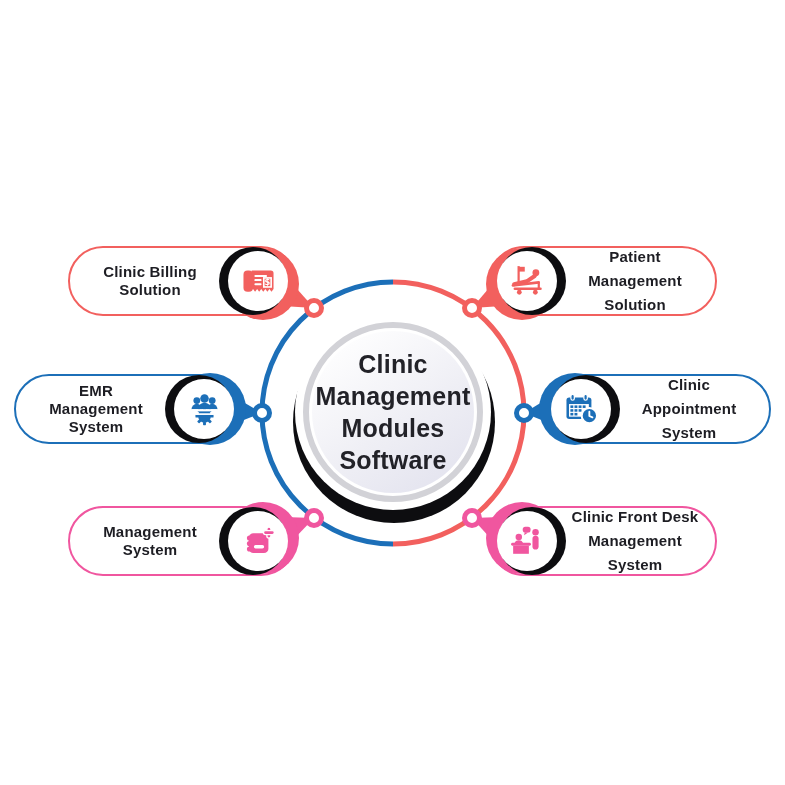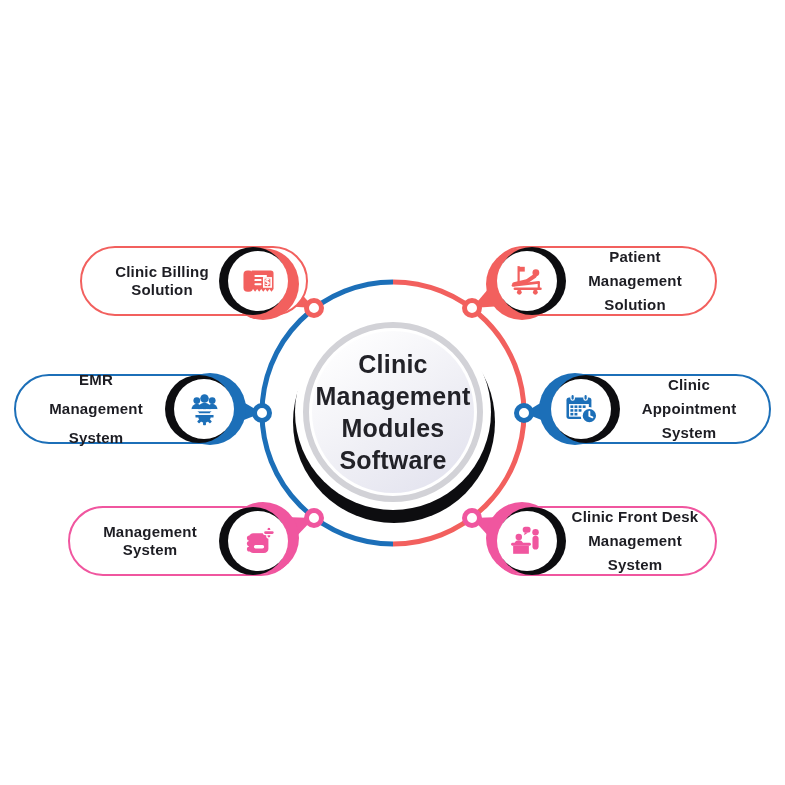--- a/index.html
+++ b/index.html
@@ -39,23 +39,23 @@
   .shadow.sl{left:3px;} .shadow.sr{left:13px;}
 
   
   #mc-billing{left:216px;top:239px;} #mc-billing .bubble{left:11px;top:9px;}
   #mc-patient{left:485px;top:239px;} #mc-patient .bubble{left:1px;top:9px;}
   #mc-emr{left:162px;top:367px;}     #mc-emr .bubble{left:12px;top:6px;}
   #mc-appt{left:539px;top:367px;}    #mc-appt .bubble{left:0px;top:6px;}
   #mc-report{left:216px;top:499px;}  #mc-report .bubble{left:11px;top:3px;}
   #mc-desk{left:485px;top:499px;}    #mc-desk .bubble{left:1px;top:3px;}
 
-  #pill-billing{left:80px;top:246px;justify-content:center;}
+  #pill-billing{left:68px;top:246px;justify-content:center;}
   #pill-patient{left:489px;top:246px;}
-  #pill-emr{left:14px;top:374px;gap:11px;}
+  #pill-emr{left:14px;top:374px;}
   #pill-appt{left:543px;top:374px;}
   #pill-report{left:68px;top:506px;}
   #pill-desk{left:489px;top:506px;}
 
   
   .center-shadow{position:absolute;left:293px;top:321px;width:202px;height:202px;border-radius:50%;background:var(--ink);z-index:4;}
   .center-circle{position:absolute;left:295px;top:314px;width:196px;height:196px;border-radius:50%;background:#fff;z-index:5;}
   .center-ring{position:absolute;inset:8px;border-radius:50%;border:6px solid var(--gray-ring);}
   .center-core{
     position:absolute;inset:17px;border-radius:50%;

